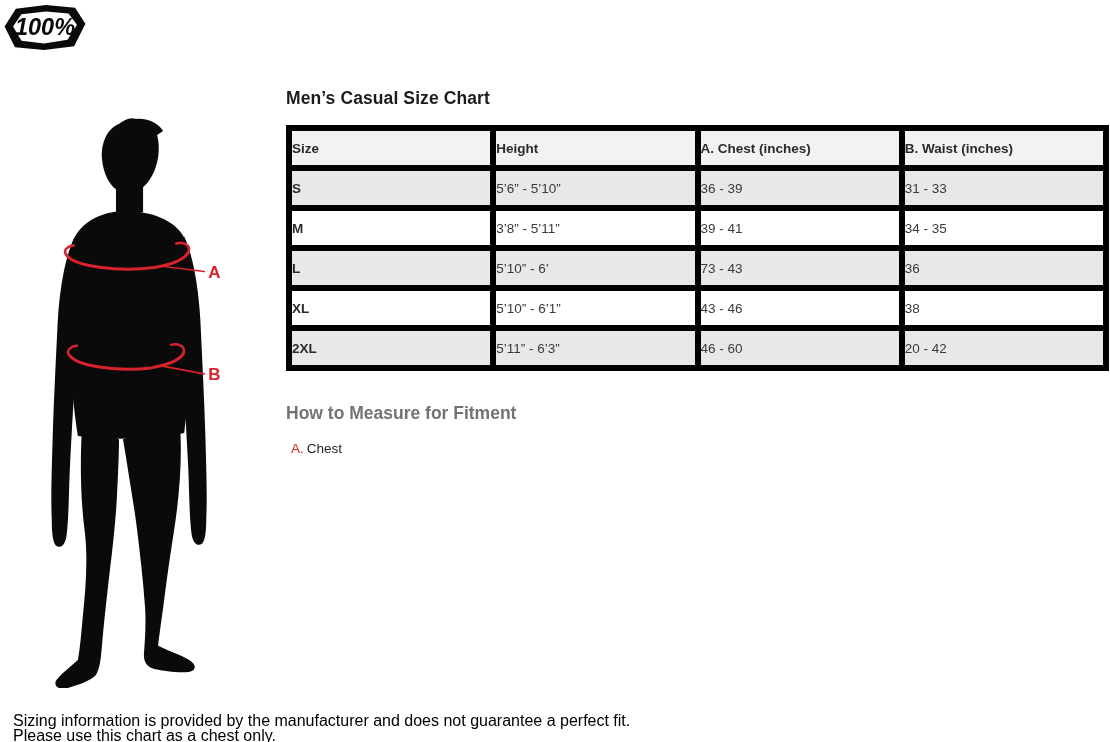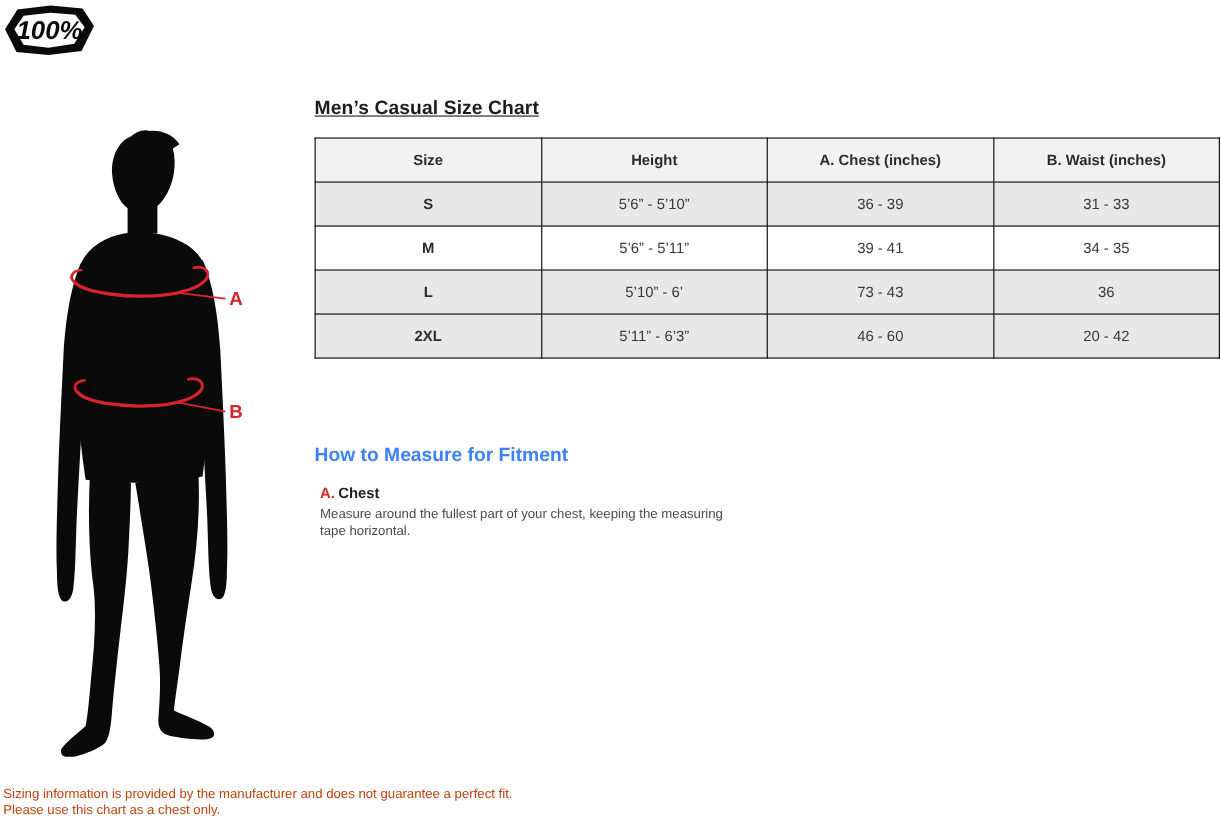--- a/index.html
+++ b/index.html
@@ -15,58 +15,57 @@
   .logo { position: absolute; left: 3px; top: 4px; width: 84px; height: 47px; text-decoration: underline; }
 
   .figure-wrap { position: absolute; left: 15px; top: 116px; width: 212px; height: 572px; }
 
   .content { position: absolute; left: 286px; top: 0; width: 823px; }
 
   .page-title {
     position: absolute; left: 0; top: 88px;
     font-size: 17.5px; font-weight: bold; color: #1c1c1c;
     letter-spacing: 0.1px;
-    text-decoration: underline;
   }
 
   table.size-table {
     position: absolute; left: 0; top: 125px; width: 823px;
     border-collapse: collapse;
     font-size: 13.5px; color: #3a3a3a;
   }
   table.size-table th, table.size-table td {
-    border: 1px solid #000000;
-    text-align: center;
+    border: 6px solid #000000;
+    text-align: left;
     height: 40px;
     width: 25%;
     vertical-align: middle;
   }
   table.size-table th {
     background: #f2f2f2;
     font-weight: bold; color: #2b2b2b;
   }
   table.size-table td.size-col { font-weight: bold; color: #2b2b2b; }
   table.size-table tr.stripe td { background: #e8e8e8; }
   table.size-table tr.plain td { background: #ffffff; }
 
   .measure-heading {
     position: absolute; left: 0; top: 403px;
-    font-size: 17.5px; font-weight: bold; color: #3b82f6;
+    font-size: 17.5px; font-weight: bold; color: #737373;
   }
 
   .measure-item { position: absolute; top: 441px; }
   .measure-item.item-a { left: 5px;  width: 390px; }
   .measure-item.item-b { left: 429px; width: 392px; }
-  .measure-item .item-title { font-size: 13.5px; font-weight: bold; color: #1f1f1f; margin-bottom: 4px; }
+  .measure-item .item-title { font-size: 13.5px; font-weight: normal; color: #1f1f1f; margin-bottom: 4px; }
   .measure-item .item-key { color: #d9232c; margin-right: 3px; }
   .measure-item .item-desc { font-size: 12px; line-height: 15px; color: #4a4a4a; }
 
   .footer {
-    position: absolute; left: 3px; top: 714px;
-    font-size: 12px; line-height: 14.5px; color: #c2410c;
+    position: absolute; left: 13px; top: 714px;
+    font-size: 16px; line-height: 14.5px; color: #000000;
   }
 </style>
 </head>
 <body>
 
 <div class="logo">
   <svg viewBox="0 0 88 50" width="84" height="47" aria-hidden="true">
     <polygon points="1,24 13,5 45,1 76,4 87,21 75,45 43,49 12,46" fill="#0a0a0a"></polygon>
     <polygon points="10,24 19,11 45,8 69,10 78,22 68,38 43,42 19,39" fill="#ffffff"></polygon>
     <text x="44" y="33" text-anchor="middle" font-family="Liberation Sans, sans-serif" font-size="25" font-weight="bold" font-style="italic" fill="#0a0a0a">100%</text>
@@ -138,46 +137,51 @@
     </thead>
     <tbody>
       <tr class="stripe">
         <td class="size-col">S</td>
         <td>5’6” - 5’10”</td>
         <td>36 - 39</td>
         <td>31 - 33</td>
       </tr>
       <tr class="plain">
         <td class="size-col">M</td>
-        <td>5’6” - 5’11”</td>
+        <td>3’8” - 5’11”</td>
         <td>39 - 41</td>
         <td>34 - 35</td>
       </tr>
       <tr class="stripe">
         <td class="size-col">L</td>
         <td>5’10” - 6’</td>
         <td>73 - 43</td>
         <td>36</td>
+      </tr>
+      <tr class="plain">
+        <td class="size-col">XL</td>
+        <td>5’10” - 6’1”</td>
+        <td>43 - 46</td>
+        <td>38</td>
       </tr>
       <tr class="stripe">
         <td class="size-col">2XL</td>
         <td>5’11” - 6’3”</td>
         <td>46 - 60</td>
         <td>20 - 42</td>
       </tr>
     </tbody>
   </table>
 
   <h2 class="measure-heading">How to Measure for Fitment</h2>
 
   <div class="measure-item item-a">
     <div class="item-title">
       <span class="item-key">A.</span><span>Chest</span>
     </div>
-    <div class="item-desc">Measure around the fullest part of your chest, keeping the measuring tape horizontal.</div>
   </div>
 
   <div class="measure-item item-b">
   </div>
 
 </div>
 
 <div class="footer">
   <div>Sizing information is provided by the manufacturer and does not guarantee a perfect fit.</div>
   <div>Please use this chart as a chest only.</div>

